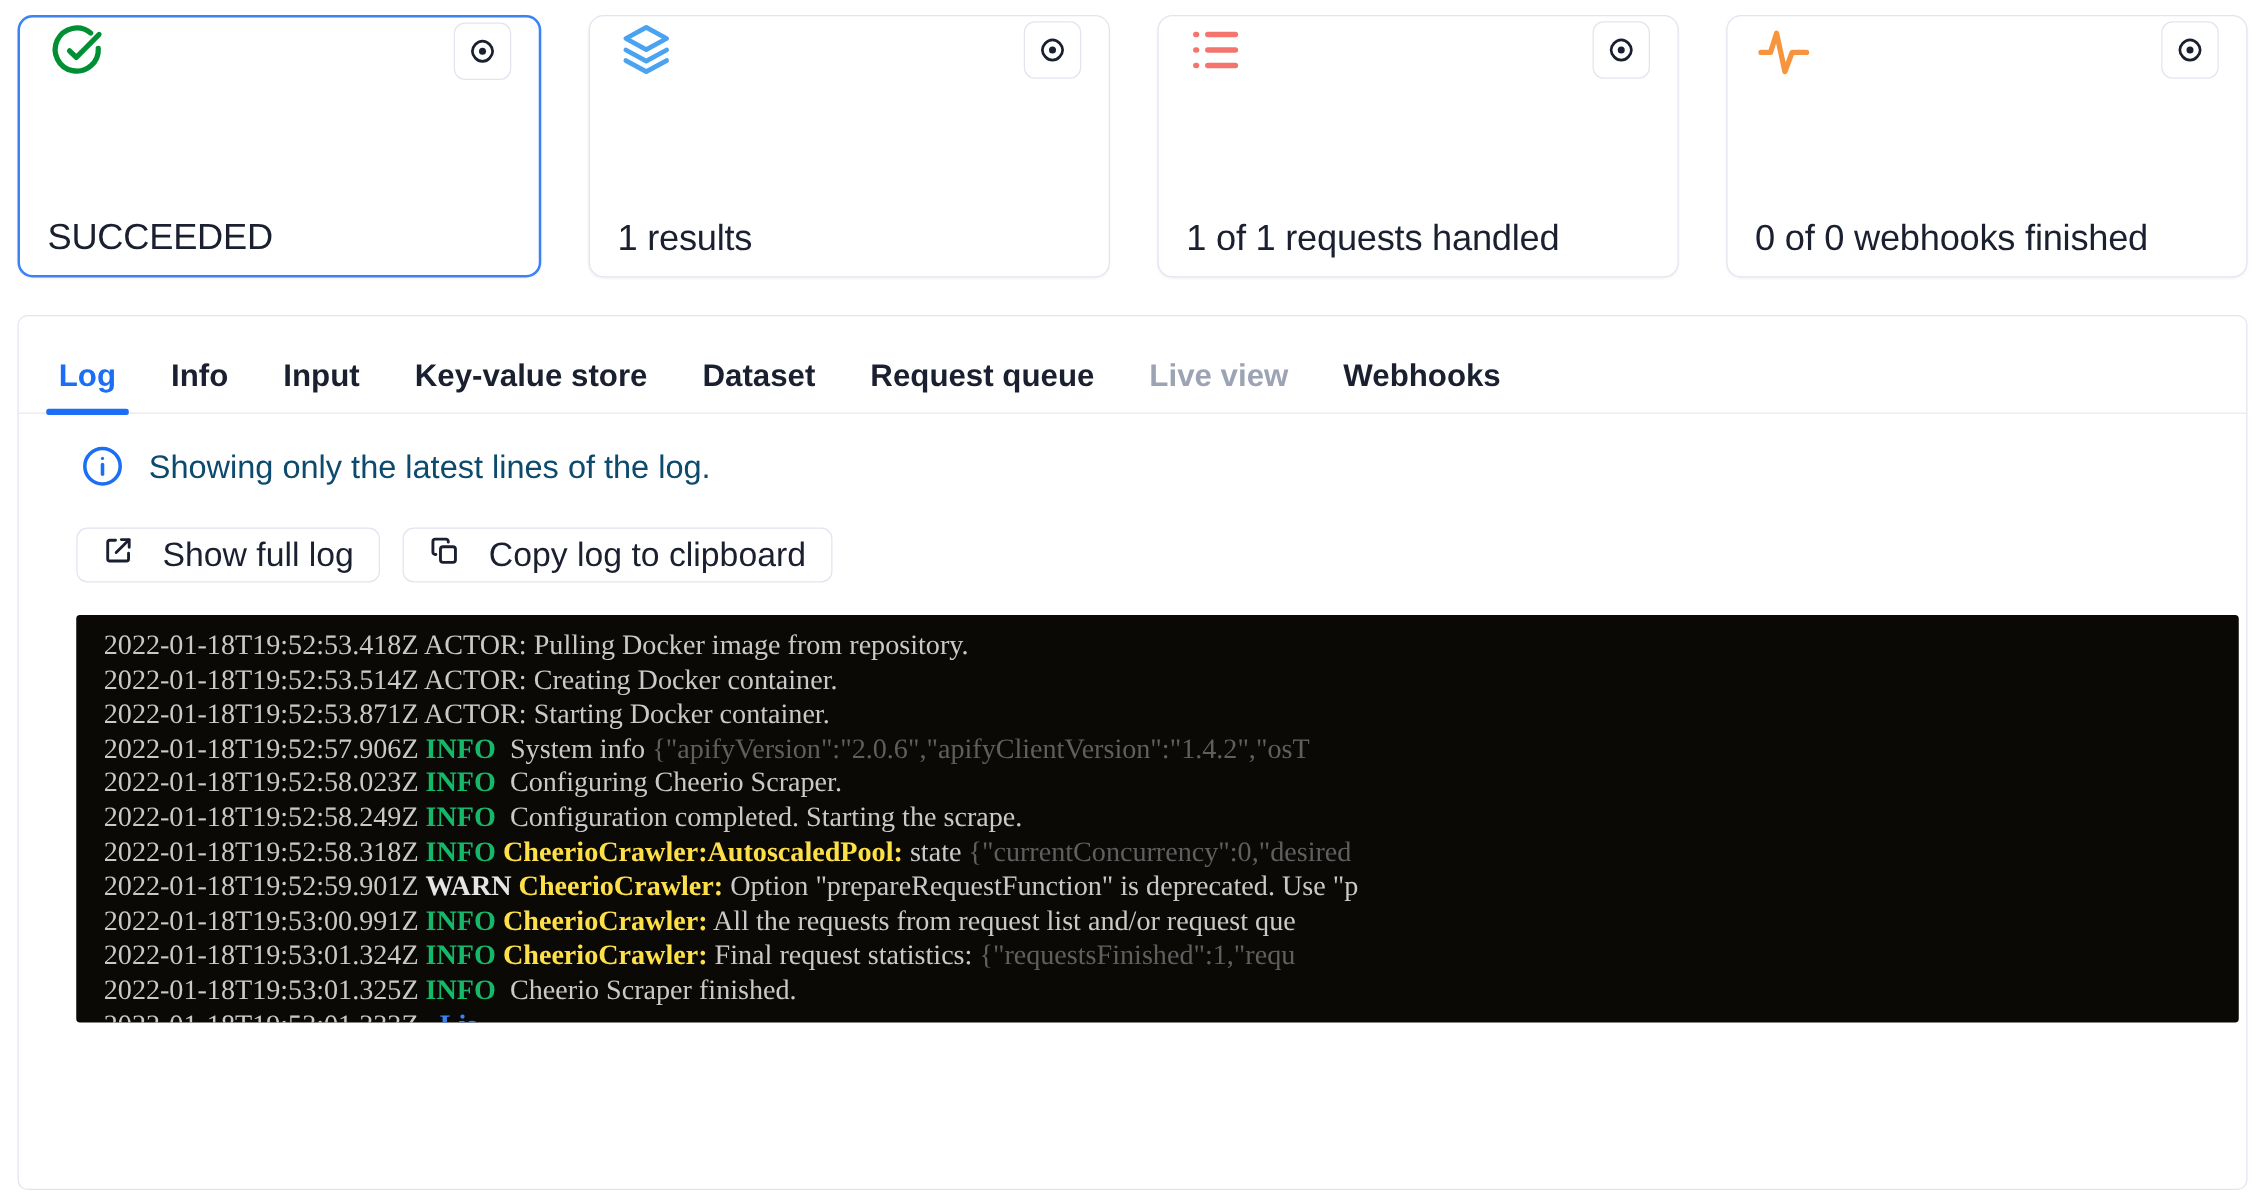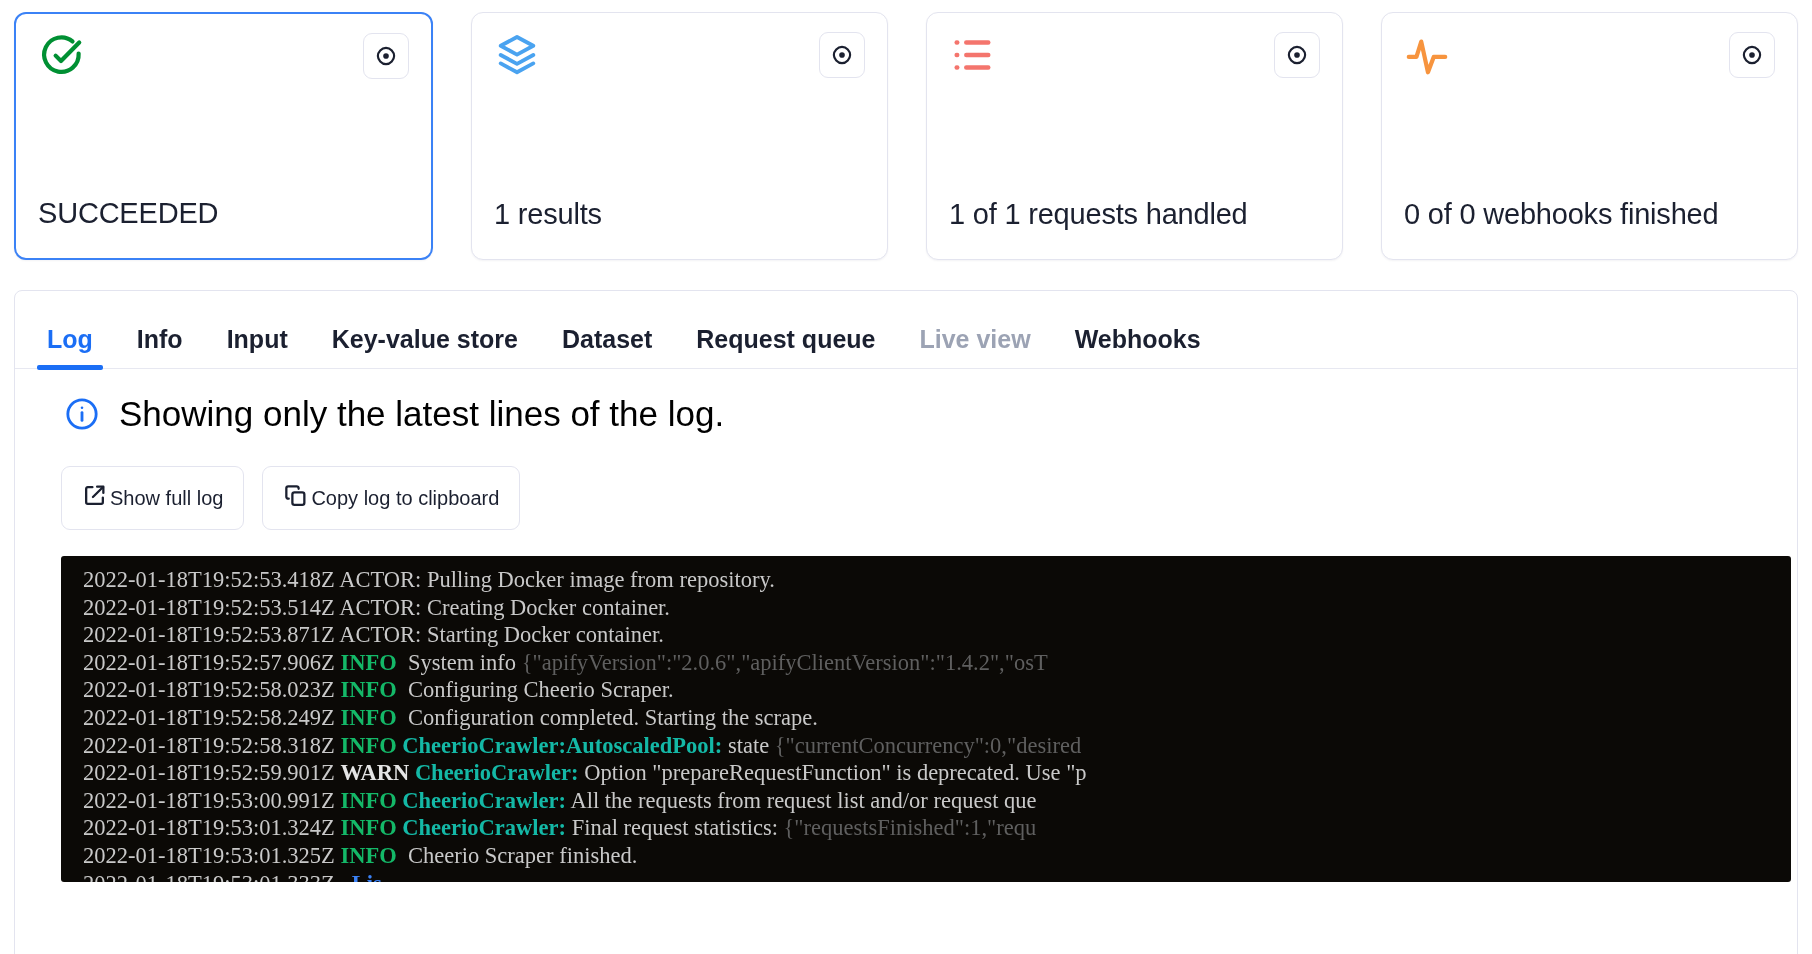--- a/index.html
+++ b/index.html
@@ -12,26 +12,26 @@
   .page { width: 1812px; height: 954px; position: relative; }
 
   
   .cards-row {
     display: flex;
     gap: 38px;
     padding: 12px 14px 0 14px;
   }
   .stat-card {
     flex: 1 1 0;
-    height: 248px;
+    height: 210px;
     background: #ffffff;
     border: 1.5px solid #e3e4ef;
     border-radius: 12px;
     box-shadow: 0 1px 2px rgba(20,20,50,0.05);
-    padding: 19px 22px;
+    padding: 4px 22px;
     display: flex;
     flex-direction: column;
     justify-content: space-between;
     position: relative;
   }
   .stat-card.selected {
     border: 2px solid #3b82f6;
   }
   .card-top {
     display: flex;
@@ -101,40 +101,40 @@
 
   
   .info-row {
     display: flex;
     align-items: center;
     gap: 20px;
     padding: 25px 0 0 50px;
   }
   .info-icon { width: 34px; height: 34px; flex: 0 0 auto; }
   .info-text {
-    font-size: 35px;
-    color: #000000;
+    font-size: 26px;
+    color: #0c4a6e;
   }
 
   
   .btn-row {
     display: flex;
     gap: 18px;
     padding: 32px 0 0 46px;
   }
   .btn {
     display: inline-flex;
     align-items: center;
-    gap: 3px;
-    height: 64px;
+    gap: 23px;
+    height: 44px;
     padding: 0 20px;
     border: 1.5px solid #e3e4ef;
     border-radius: 9px;
     background: #fff;
-    font-size: 20px;
+    font-size: 27px;
     color: #1b2030;
     font-weight: 400;
     cursor: pointer;
     font-family: "Liberation Sans", sans-serif;
     white-space: nowrap;
   }
   .btn svg { width: 25px; height: 25px; flex: 0 0 auto; }
 
   
   .console {
@@ -148,21 +148,21 @@
     font-family: Liberation Serif, serif;
     font-size: 22.5px;
     line-height: 27.6px;
     white-space: pre;
     color: #c8c8c8;
   }
   .log-line { white-space: pre; }
   .ts   { color: #c9c9c9; }
   .lvl-info { color: #14b868; font-weight: bold; }
   .lvl-warn { color: #e5e5e5; font-weight: bold; text-align: center; }
-  .crawler  { color: #14b8a6; font-weight: bold; }
+  .crawler  { color: #fde047; font-weight: bold; }
   .msg  { color: #c9c9c9; }
   .json { color: #5f5f5f; }
   .blue { color: #3b82f6; font-weight: bold; }
 </style>
 </head>
 <body>
 
 <div class="page">
 
   <div class="cards-row">

